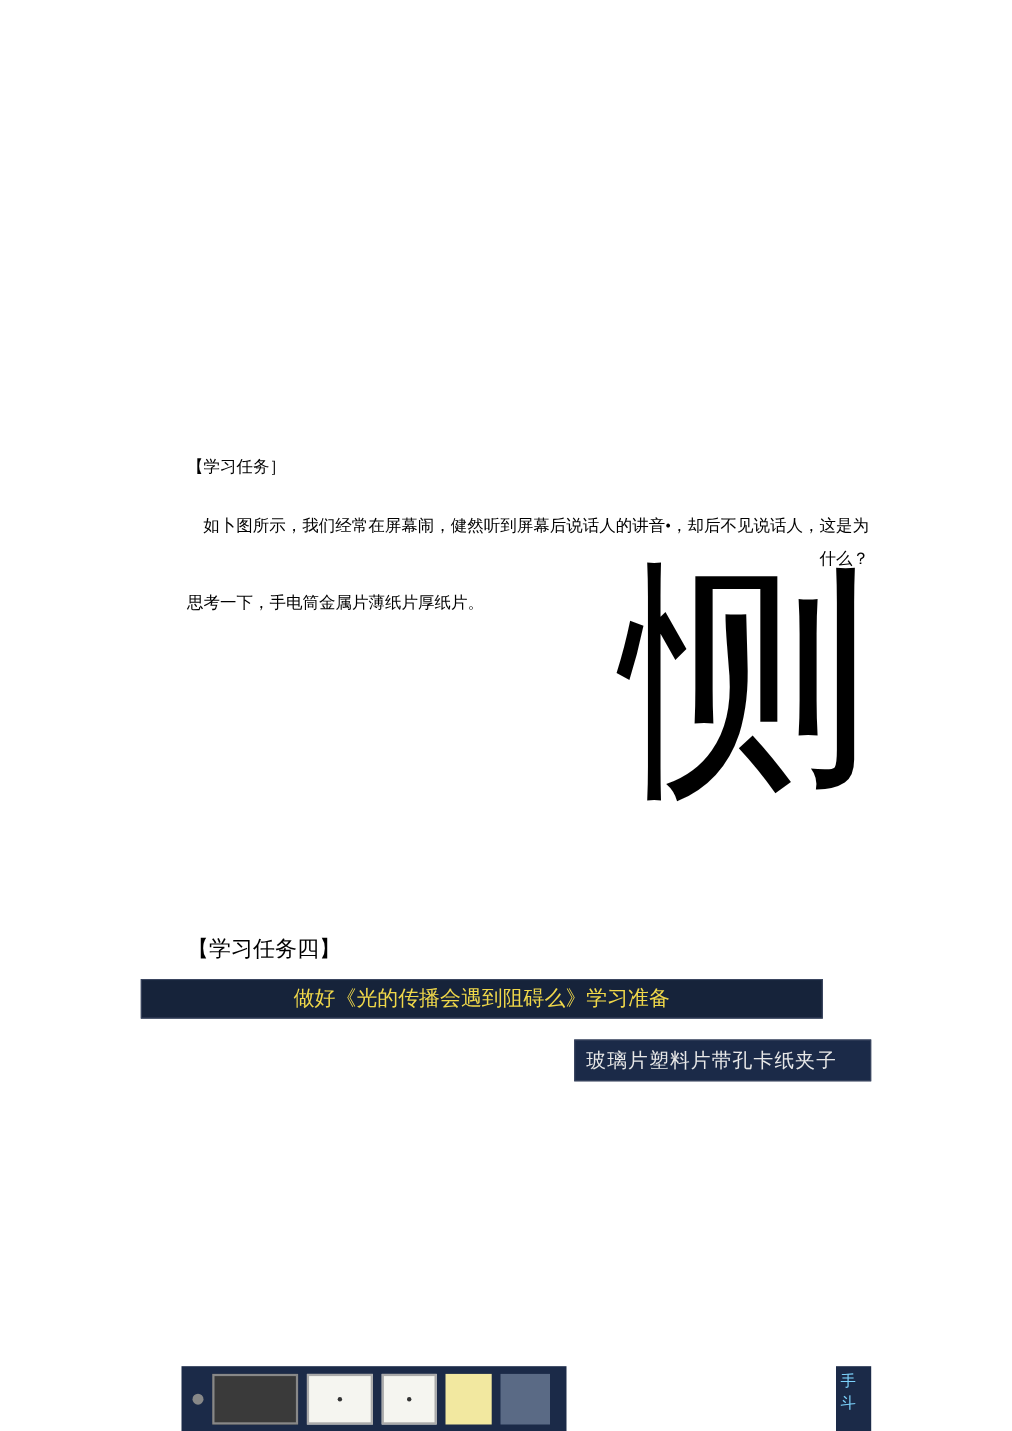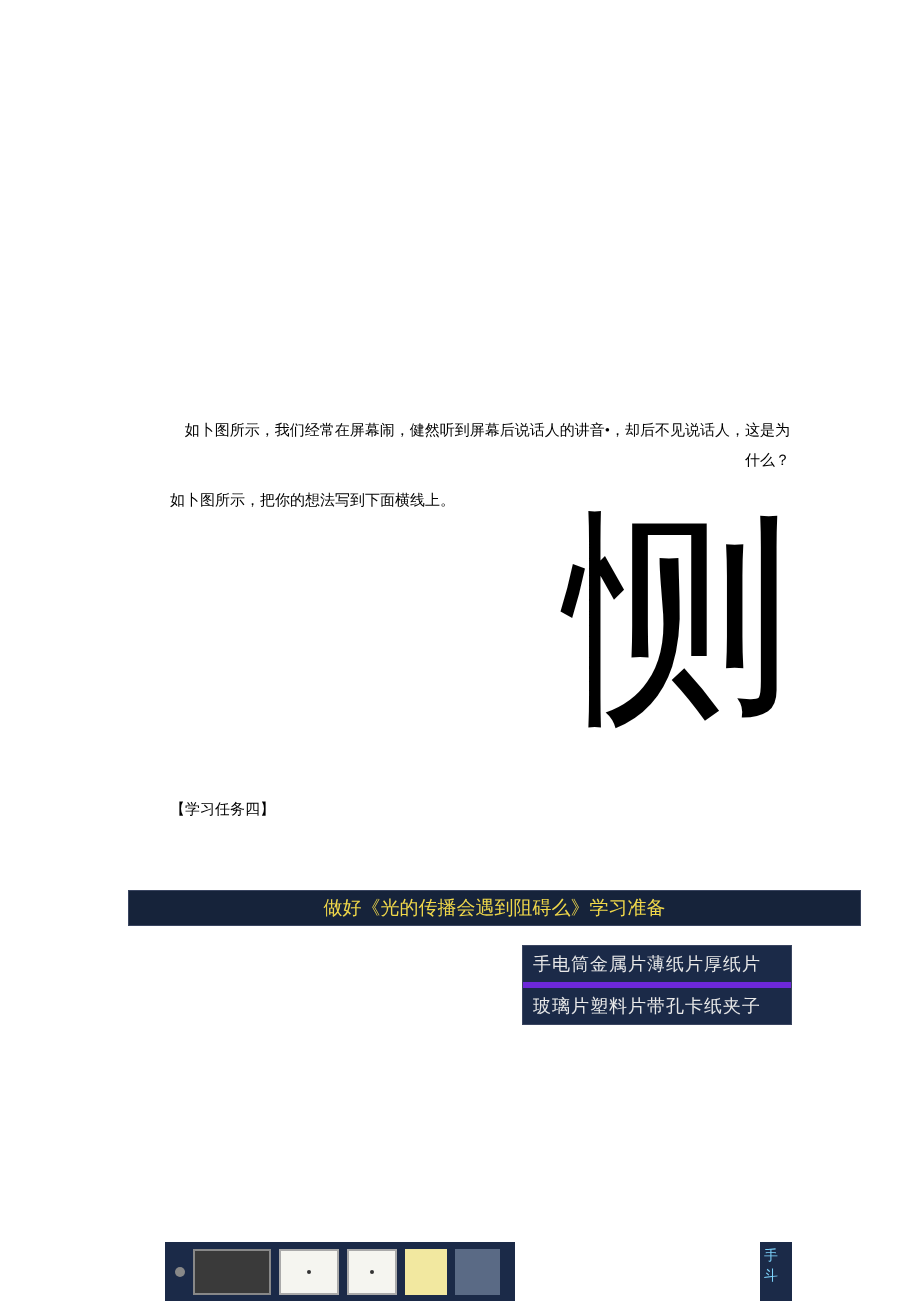--- a/index.html
+++ b/index.html
@@ -36,30 +36,30 @@
     .big-char {
       position: absolute;
       right: 125px;
       top: 505px;
       font-size: 230px;
       font-family: "SimSun", "宋体", serif;
       line-height: 1;
       font-weight: normal;
     }
     .heading2 {
-      font-size: 15px;
+      font-size: 20px;
       margin-top: 285px;
       margin-bottom: 30px;
       padding-left: 40px;
     }
     .banner {
       position: absolute;
       left: 128px;
       top: 890px;
-      width: 733px;
+      width: 620px;
       height: 36px;
       background: #16233a;
       border: 1px solid #3a4560;
       display: flex;
       align-items: center;
       justify-content: center;
     }
     .banner-text {
       color: #f0d84a;
       font-size: 19px;
@@ -132,37 +132,37 @@
       font-size: 14px;
       font-family: "Microsoft YaHei", sans-serif;
       padding: 4px;
       line-height: 1.4;
     }
   </style>
 </head>
 <body>
 
 <div class="content">
+  <div class="heading">【学习任务］</div>
   <div class="para-block">
     <span class="paragraph" style="display:block;text-indent:40px;text-align:right;">
       <span>如卜图所示，我们经常在屏幕闹，健然听到屏幕后说话人的讲音</span><span class="dot">•</span><span>，却后不见说话人，这是为什么？</span>
     </span>
   </div>
-  <div class="paragraph">如卜图所示，把你的想法写到下面横线上。</div>
+  <div class="paragraph">思考一下，手电筒金属片薄纸片厚纸片。</div>
   <div class="heading2">【学习任务四】</div>
 </div>
 
 <div class="big-char">恻</div>
 
 <div class="banner">
   <span class="banner-text">做好《光的传播会遇到阻碍么》学习准备</span>
 </div>
 
 <div class="materials">
-  <div class="materials-row">手电筒金属片薄纸片厚纸片</div>
   <div class="materials-row">玻璃片塑料片带孔卡纸夹子</div>
 </div>
 
 <div class="bottom-img">
   <div class="circle"></div>
   <div class="sq a">
     <div class="a-inner"></div>
   </div>
   <div class="sq b">
     <div class="dot2"></div>

